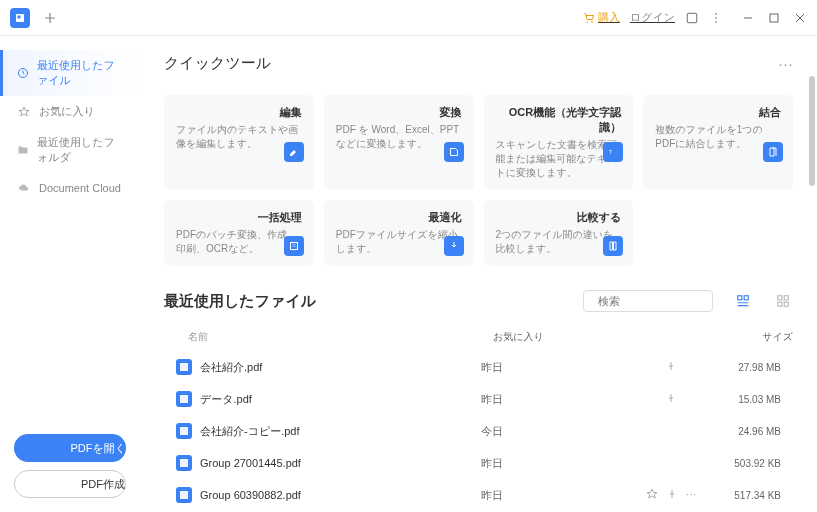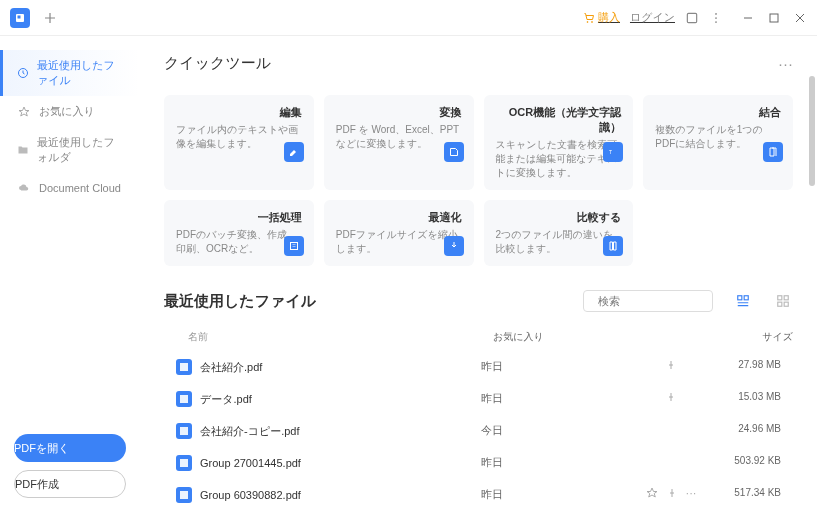--- a/index.html
+++ b/index.html
@@ -14,41 +14,41 @@
 .titlebar-link.orange { color: #f59e0b; }
 .win-controls { display: flex; gap: 12px; margin-left: 8px; }
 .win-btn { width: 14px; height: 14px; display: flex; align-items: center; justify-content: center; color: #666; cursor: pointer; }
 .body-area { flex: 1; display: flex; overflow: hidden; }
 .sidebar { width: 140px; display: flex; flex-direction: column; padding: 14px 0; }
 .side-items { flex: 1; }
 .side-item { display: flex; align-items: center; gap: 8px; padding: 8px 14px; color: #888; font-size: 11px; cursor: pointer; border-left: 3px solid transparent; }
 .side-item.active { color: #3b82f6; border-left-color: #3b82f6; background: linear-gradient(90deg, rgba(59,130,246,0.08), transparent); }
 .side-item .ic { width: 14px; height: 14px; display: flex; align-items: center; justify-content: center; }
 .side-bottom { padding: 0 14px; display: flex; flex-direction: column; gap: 8px; }
-.btn { height: 28px; border-radius: 14px; font-size: 11px; display: flex; align-items: center; justify-content: flex-start; cursor: pointer; }
+.btn { height: 28px; border-radius: 14px; font-size: 11px; display: flex; align-items: center; justify-content: flex-end; cursor: pointer; }
 .btn-primary { background: #3b82f6; color: #fff; }
 .btn-outline { background: #fff; color: #333; border: 1px solid #ccc; }
 .main { flex: 1; padding: 18px 24px; overflow-y: auto; position: relative; }
 .section-title { font-size: 15px; font-weight: 400; margin-bottom: 22px; display: flex; justify-content: space-between; align-items: center; }
 .section-title .more { color: #999; cursor: pointer; }
 .tools { display: grid; grid-template-columns: repeat(4, 1fr); gap: 10px; margin-bottom: 24px; }
 .tool { background: #f7f8fa; border-radius: 6px; padding: 10px 12px; position: relative; min-height: 58px; cursor: pointer; }
 .tool-title { font-size: 11px; font-weight: 600; margin-bottom: 3px; text-align: right; }
 .tool-desc { font-size: 10px; color: #888; line-height: 1.4; }
 .tool-icon { position: absolute; right: 10px; bottom: 28px; width: 20px; height: 20px; background: #3b82f6; border-radius: 4px; display: flex; align-items: center; justify-content: center; color: #fff; }
 .tool:nth-child(n+5) .tool-icon { top: auto; bottom: 10px; }
 .files-header { display: flex; justify-content: space-between; align-items: center; margin-bottom: 12px; }
 .files-header h2 { font-size: 15px; font-weight: 600; }
 .files-tools { display: flex; align-items: center; gap: 20px; }
 .search { display: flex; align-items: center; gap: 6px; border: 1px solid #ddd; border-radius: 4px; padding: 4px 8px; width: 130px; }
 .search input { border: none; outline: none; font-size: 11px; flex: 1; background: transparent; }
 .view-btn { width: 20px; height: 20px; display: flex; align-items: center; justify-content: center; color: #3b82f6; cursor: pointer; }
 .view-btn.inactive { color: #bbb; }
 .file-head { display: flex; padding: 6px 0; font-size: 10px; color: #999; border-bottom: 1px solid transparent; margin-left: 24px; }
-.file-row { display: flex; padding: 8px 12px; font-size: 11px; cursor: pointer; }
+.file-row { display: flex; align-items: center; padding: 8px 12px; font-size: 11px; cursor: pointer; }
 .col-name { flex: 1; display: flex; align-items: center; gap: 8px; }
 .col-date { width: 150px; color: #666; }
 .col-pin { width: 80px; display: flex; gap: 8px; color: #aaa; justify-content: center; }
 .col-size { width: 70px; text-align: right; color: #666; font-size: 10px; }
 .file-icon { width: 16px; height: 16px; background: #3b82f6; border-radius: 3px; display: flex; align-items: center; justify-content: center; }
 .scrollbar-track { position: absolute; right: 2px; top: 40px; bottom: 10px; width: 6px; }
 .scrollbar-thumb { position: absolute; top: 0; width: 6px; height: 110px; background: #ccc; border-radius: 3px; }
 </style>
 </head>
 <body>

